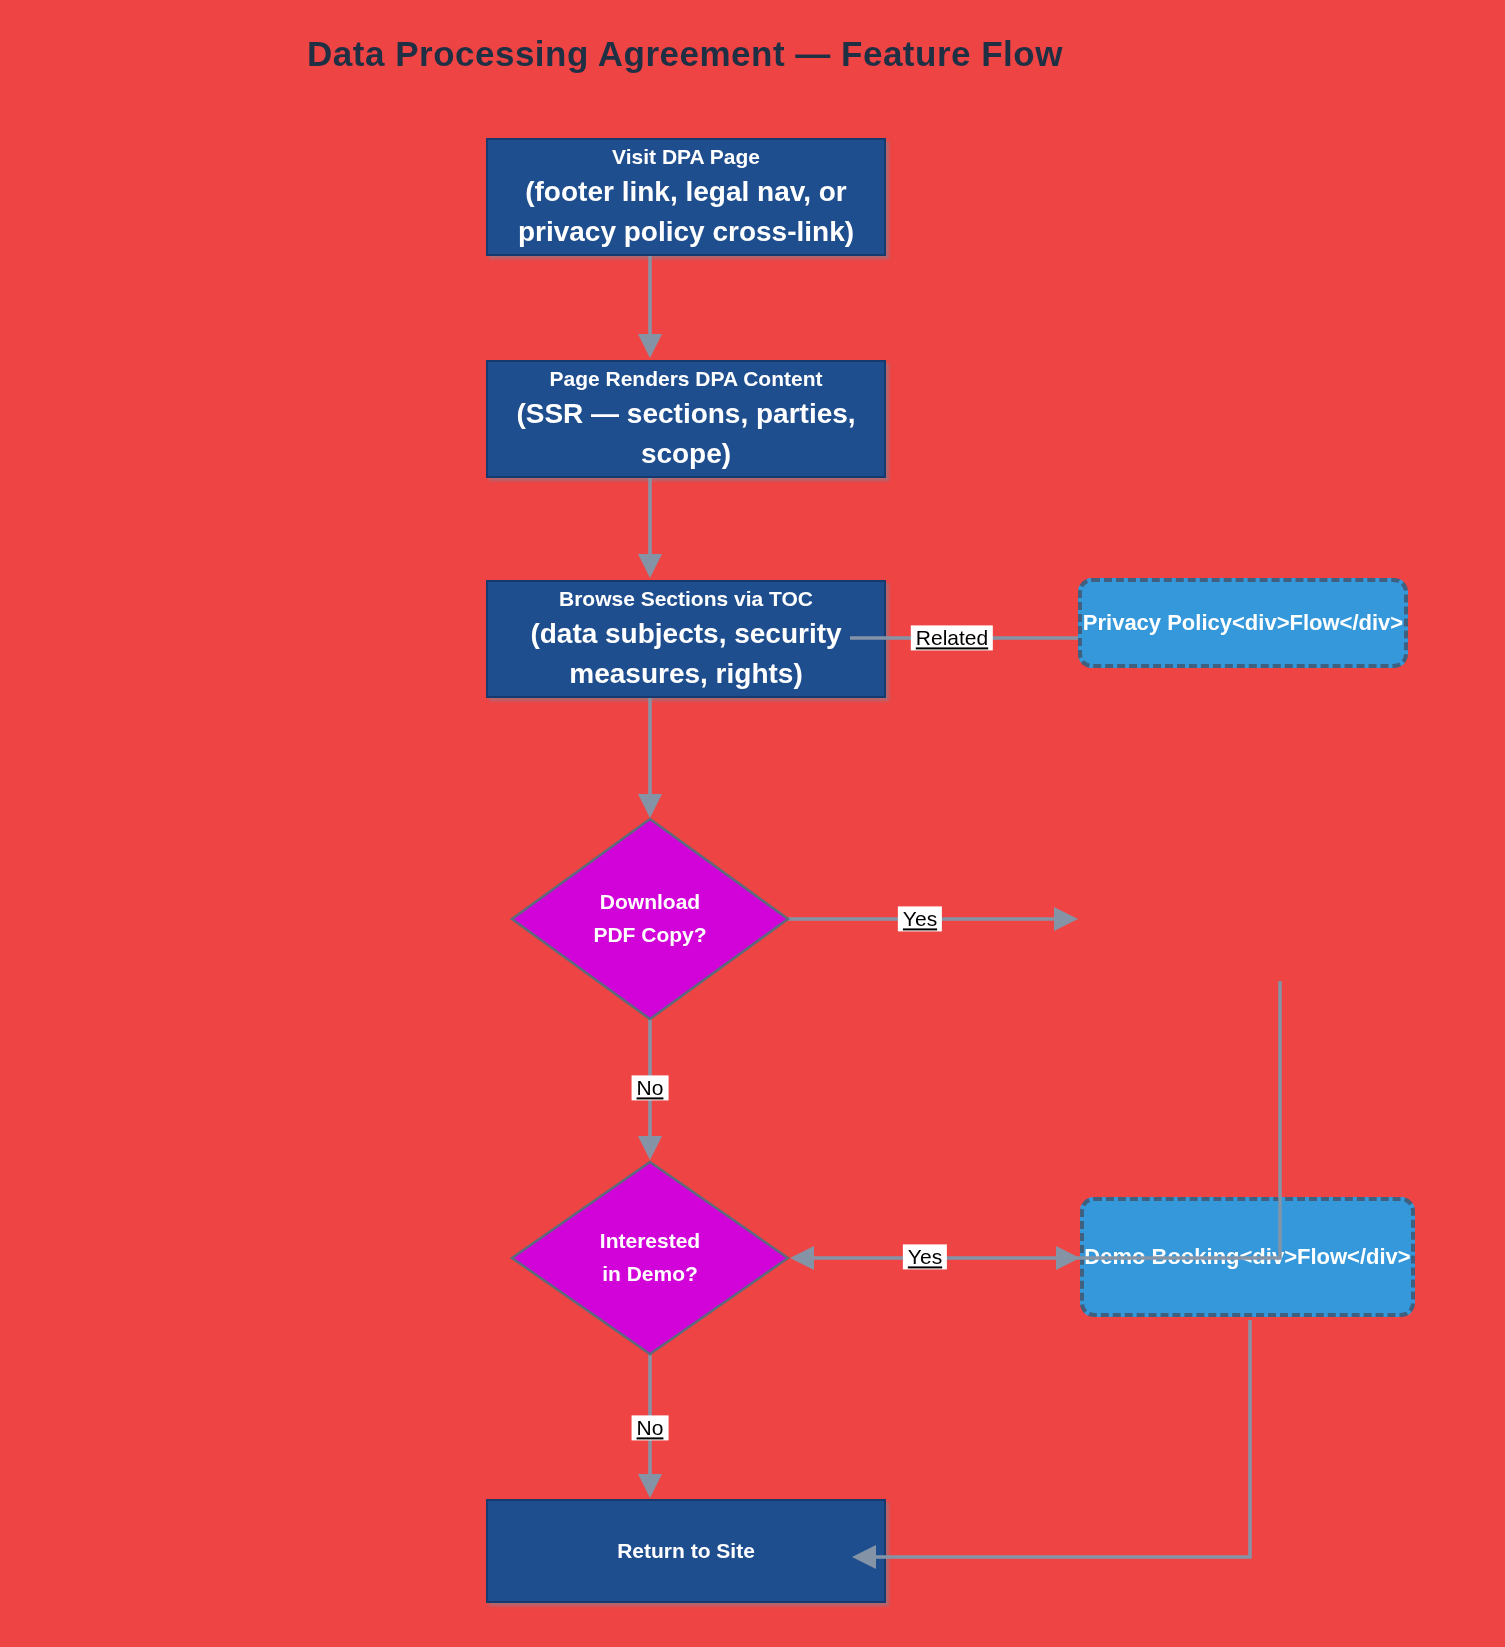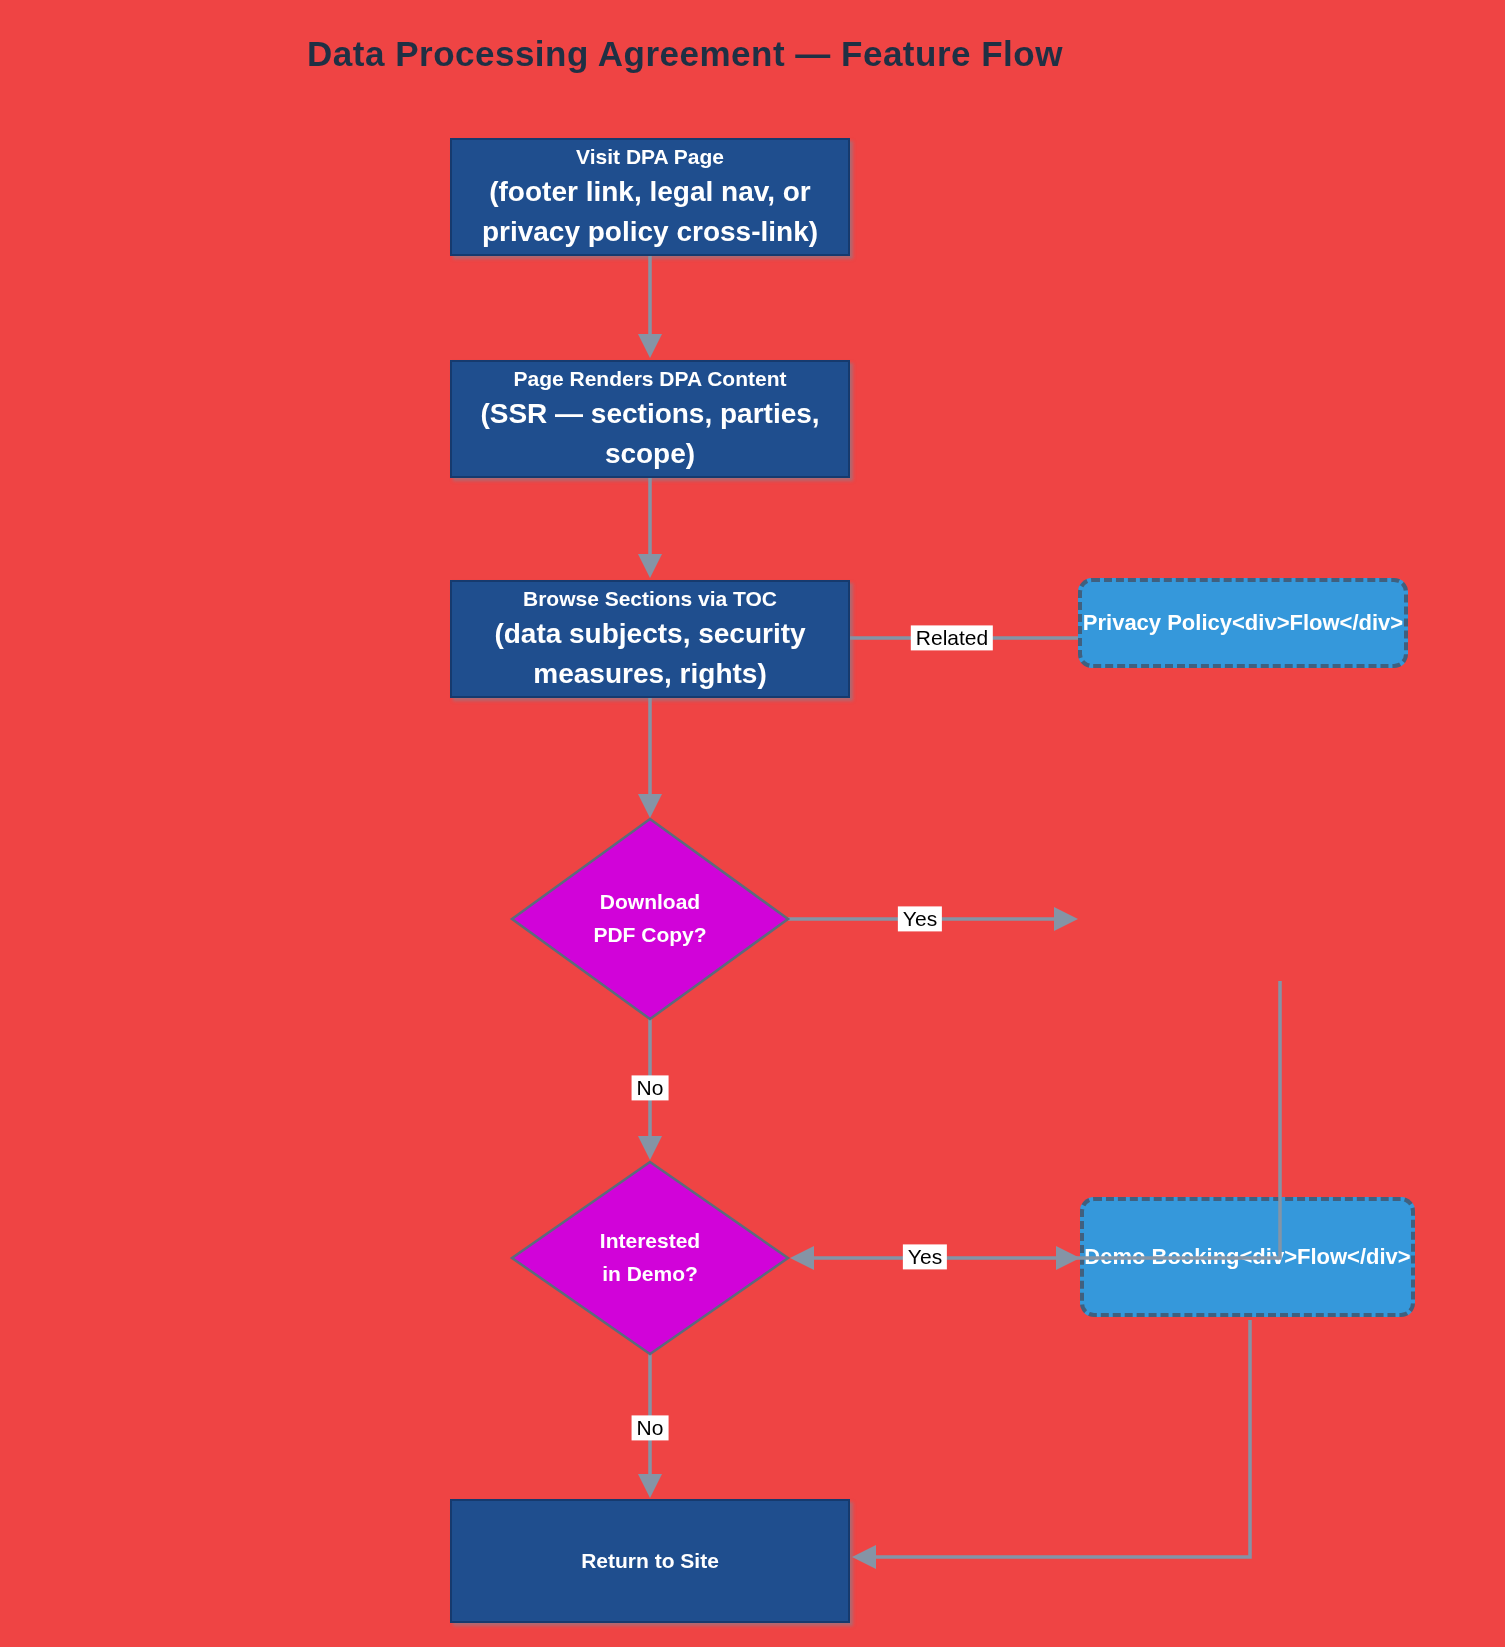--- a/index.html
+++ b/index.html
@@ -8,36 +8,36 @@
     font-family:"Liberation Sans","DejaVu Sans",sans-serif;background:#ef4444;
   }
   .title{
     position:absolute;left:0;top:34px;width:1370px;text-align:center;
     font-size:35px;font-weight:bold;color:#1f3044;letter-spacing:.5px;
   }
   .process{
     position:absolute;background:#1f4e8e;border:2px solid #163a6e;
     box-shadow:3px 3px 3px rgba(125,135,150,.55);
     color:#ffffff;display:flex;flex-direction:column;justify-content:center;align-items:center;
-    text-align:center;font-weight:bold;padding:0 16px;box-sizing:border-box;line-height:1.42;
+    text-align:center;font-weight:bold;padding:0 16px;box-sizing:border-box;line-height:1.42;margin-left:36px;
   }
   .process .l1{font-size:21px;}
   .process .l2{font-size:28px;}
   .subroutine{
     position:absolute;background:#3598db;border:4px dashed #40607f;border-radius:14px;
     color:#ffffff;display:flex;justify-content:center;align-items:center;
     font-weight:bold;font-size:22px;white-space:nowrap;box-sizing:border-box;
   }
   .diamond-label{
     position:absolute;transform:translate(-50%,-50%);color:#ffffff;font-weight:bold;
     font-size:21px;text-align:center;line-height:1.55;
   }
   .edge-label{
     position:absolute;transform:translate(-50%,-50%);background:#ffffff;color:#000000;
-    font-size:21px;padding:0 5px;line-height:1.2;
+    font-size:21px;padding:0 5px;line-height:1.2;text-decoration:underline;
   }
   svg.edges{position:absolute;left:0;top:0;pointer-events:none;}
 </style>
 </head>
 <body>
 
 <div class="canvas">
 
   <div class="title">Data Processing Agreement — Feature Flow</div>
 
@@ -58,21 +58,21 @@
 
   <div class="subroutine" style="left:1078px;top:578px;width:330px;height:90px;">
     <span>Privacy Policy&lt;div&gt;Flow&lt;/div&gt;</span>
   </div>
 
 
   <div class="subroutine" style="left:1080px;top:1197px;width:335px;height:120px;">
     <span>Demo Booking&lt;div&gt;Flow&lt;/div&gt;</span>
   </div>
 
-  <div class="process" style="left:450px;top:1499px;width:400px;height:124px;">
+  <div class="process" style="left:450px;top:1499px;width:400px;height:104px;">
     <div class="l1">Return to Site</div>
   </div>
 
   <svg class="edges" width="1505" height="1647" viewBox="0 0 1505 1647">
     <g stroke="#8494a6" stroke-width="3.5" fill="none">
       <path d="M650,256 V340"></path>
       <path d="M650,478 V560"></path>
       <path d="M850,638 H1078"></path>
       <path d="M650,698 V800"></path>
       <path d="M788,919 H1058"></path>

